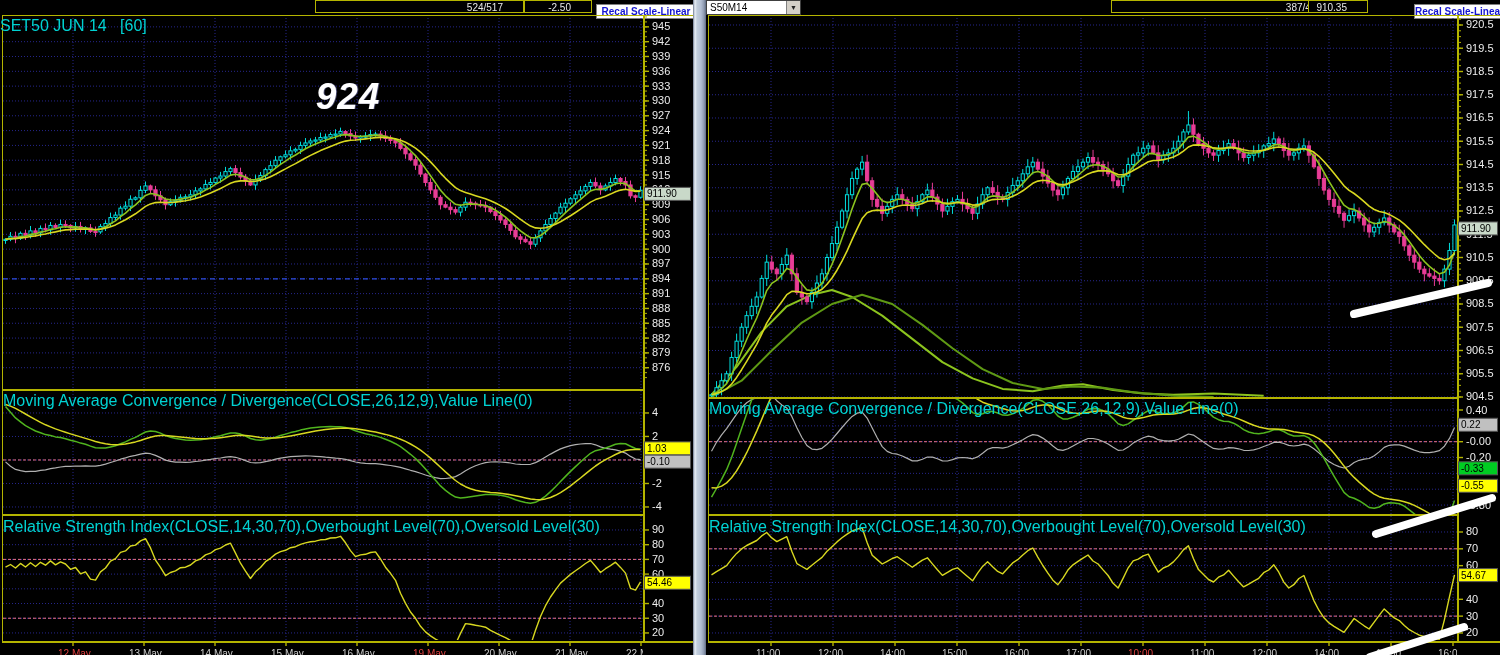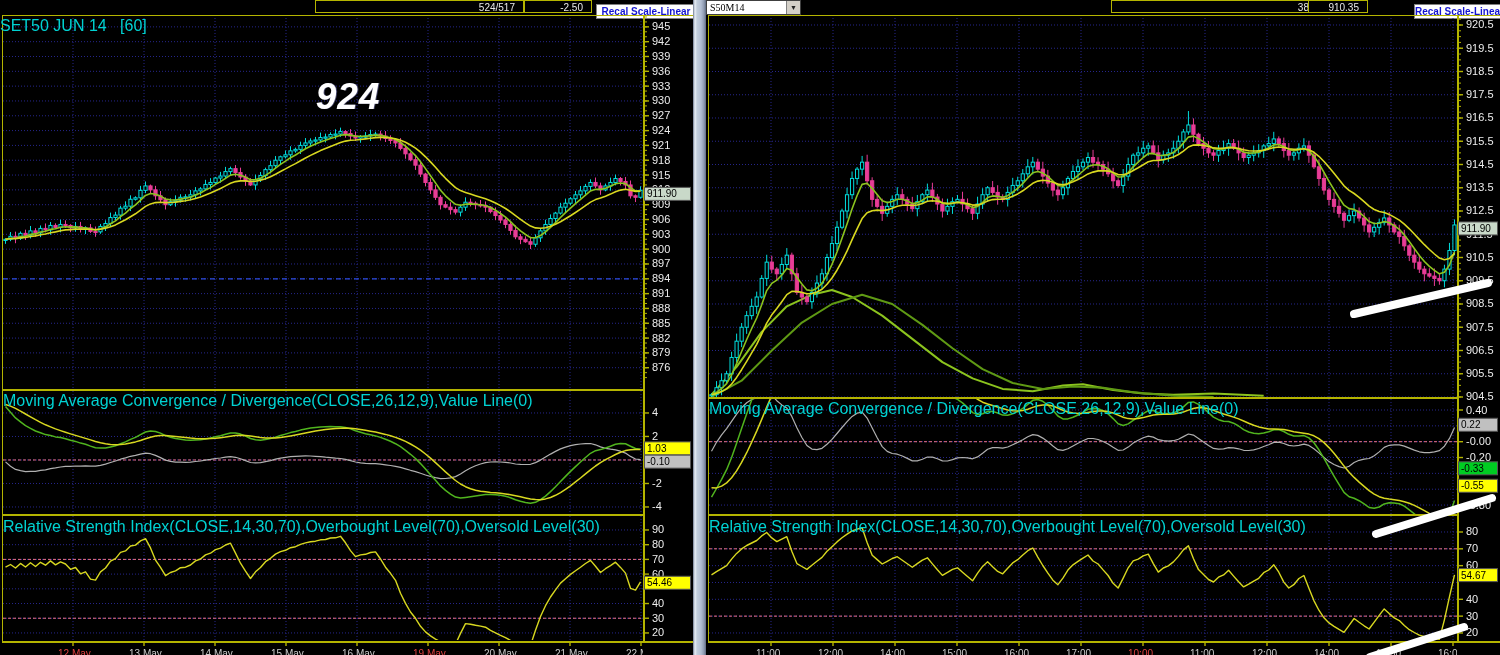--- a/index.html
+++ b/index.html
@@ -1,28 +1,28 @@
 <!DOCTYPE html>
 <html><head>
 <meta charset="utf-8">
 <style>
   html,body{margin:0;padding:0;background:#222;}
   .app{position:relative;width:1500px;height:655px;background:#000;overflow:hidden;
        font-family:"Liberation Sans",sans-serif;}
   .win{position:absolute;top:0;height:655px;background:#000;overflow:hidden;}
   .hdr{position:absolute;top:0;left:0;right:0;height:15px;background:#000;}
   .hcell{position:absolute;top:0;height:13px;line-height:13px;color:#e8e8e8;font-size:10px;
-         text-align:right;padding-right:8px;box-sizing:border-box;}
+         text-align:right;padding-right:20px;box-sizing:border-box;}
   .hcell.stat{border:1px solid #b4b400;background:#000;}
   .recal{position:absolute;top:0;height:15px;background:#fff;color:#1414d0;font-weight:bold;
          font-size:10px;border:1px solid #808080;padding:0;margin:4px;line-height:13px;
          font-family:"Liberation Sans",sans-serif;cursor:pointer;white-space:nowrap;overflow:hidden;}
   .dropdown{position:absolute;top:0;left:0;width:95px;height:15px;background:#fff;border:1px solid #404040;
             box-sizing:border-box;}
-  .dropdown .txt{position:absolute;left:3px;top:1px;font-size:10px;color:#000;font-family:Liberation Serif, serif;}
+  .dropdown .txt{position:absolute;left:3px;top:1px;font-size:10px;color:#000;}
   .dropdown .arrow{position:absolute;right:0;top:0;width:13px;height:13px;background:#d4d0c8;
                    border-left:1px solid #808080;font-size:7px;line-height:13px;text-align:center;color:#222;}
   .sep{position:absolute;background:#b4b400;}
   .pane-title{position:absolute;color:#00d2d2;font-size:16px;white-space:pre;text-align:left;
               pointer-events:none;z-index:5;}
   .big-num{position:absolute;color:#fff;font-size:37px;font-style:italic;font-weight:bold;
            font-family:"Liberation Sans",sans-serif;letter-spacing:1px;z-index:6;pointer-events:none;
            text-shadow:1px 0 0 #446;}
   svg{position:absolute;}
   svg text{font-family:"Liberation Sans",sans-serif;}

